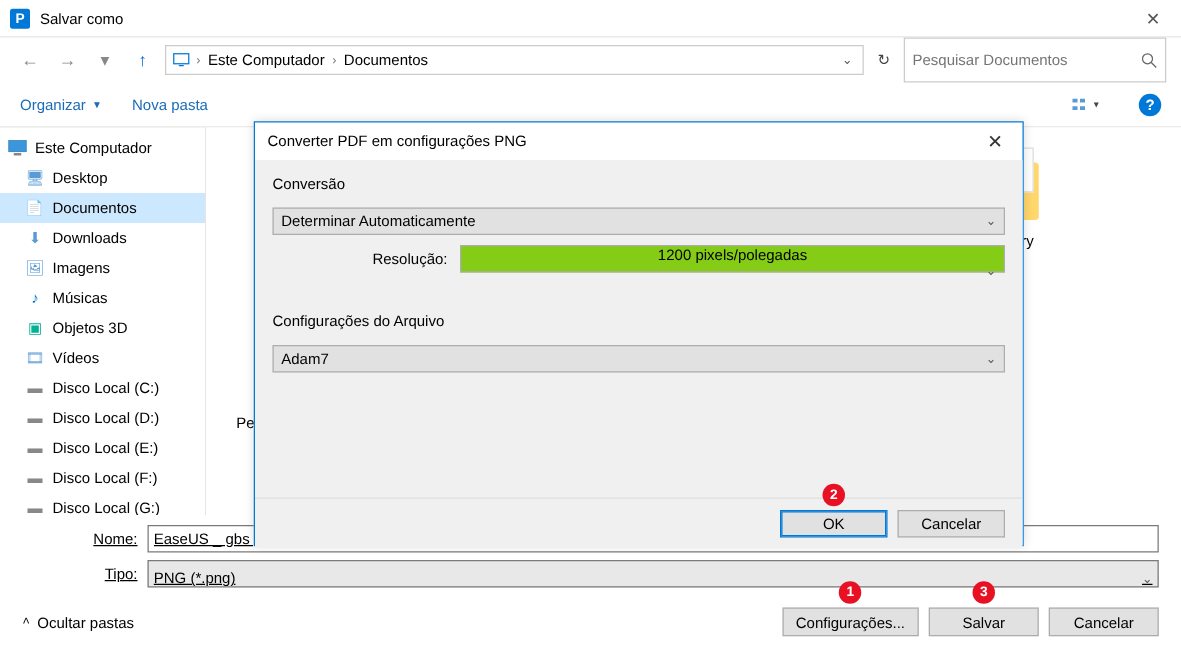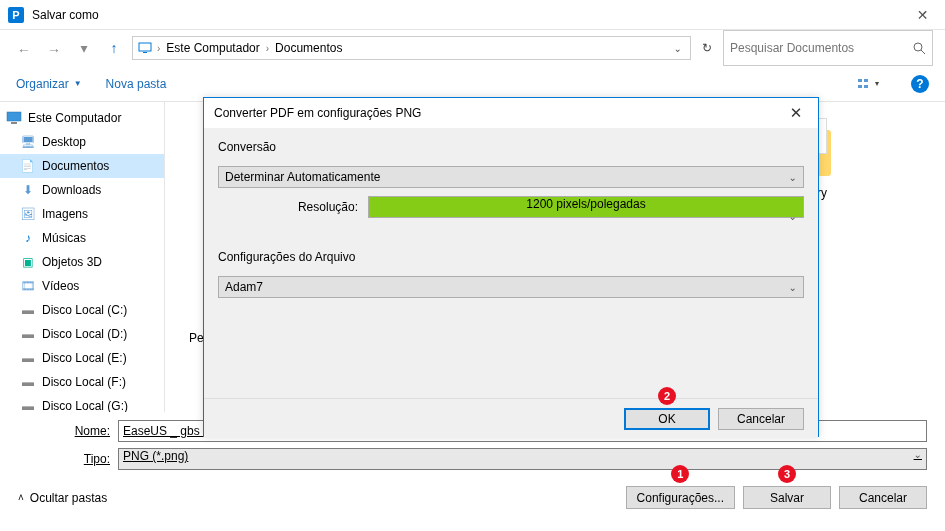--- a/index.html
+++ b/index.html
@@ -51,21 +51,21 @@
   .folder-doc { position: absolute; right: 4px; top: -2px; width: 28px; height: 36px; background: #fff; border: 1px solid #ddd; }
   .folder-doc.blue::before { content: ""; position: absolute; left: 3px; top: 3px; width: 10px; height: 14px; background: #2b579a; }
   .folder-label { text-align: center; font-size: 12px; word-break: break-word; }
   .pe-label { position: absolute; left: 24px; top: 229px; font-size: 12px; }
   
   
   .bottom-form { padding: 8px 18px 0 18px; }
   .form-row { display: flex; align-items: center; margin-bottom: 6px; text-decoration: underline; }
   .form-label { width: 100px; text-align: right; padding-right: 8px; }
   .form-input { flex: 1; height: 22px; border: 1px solid #7a7a7a; padding: 0 4px; font-size: 12px; }
-  .form-select { flex: 1; height: 22px; border: 1px solid #7a7a7a; padding: 0 4px; font-size: 12px; background: #e8e8e8; display: flex; align-items: flex-start; }
+  .form-select { flex: 1; height: 22px; border: 1px solid #7a7a7a; padding: 0 4px; font-size: 12px; background: #e8e8e8; display: flex; align-items: flex-end; }
   .form-select-caret { margin-left: auto; font-size: 10px; color: #555; }
   
   
   .bottom-buttons { display: flex; align-items: center; padding: 10px 18px; }
   .hide-folders { display: flex; align-items: center; gap: 6px; cursor: pointer; }
   .hide-caret { font-size: 10px; }
   .btn-spacer { flex: 1; }
   .win-btn { min-width: 88px; height: 23px; border: 1px solid #adadad; background: #e1e1e1; margin-left: 8px; cursor: pointer; font-size: 12px; padding: 0 10px; position: relative; }
   
   

